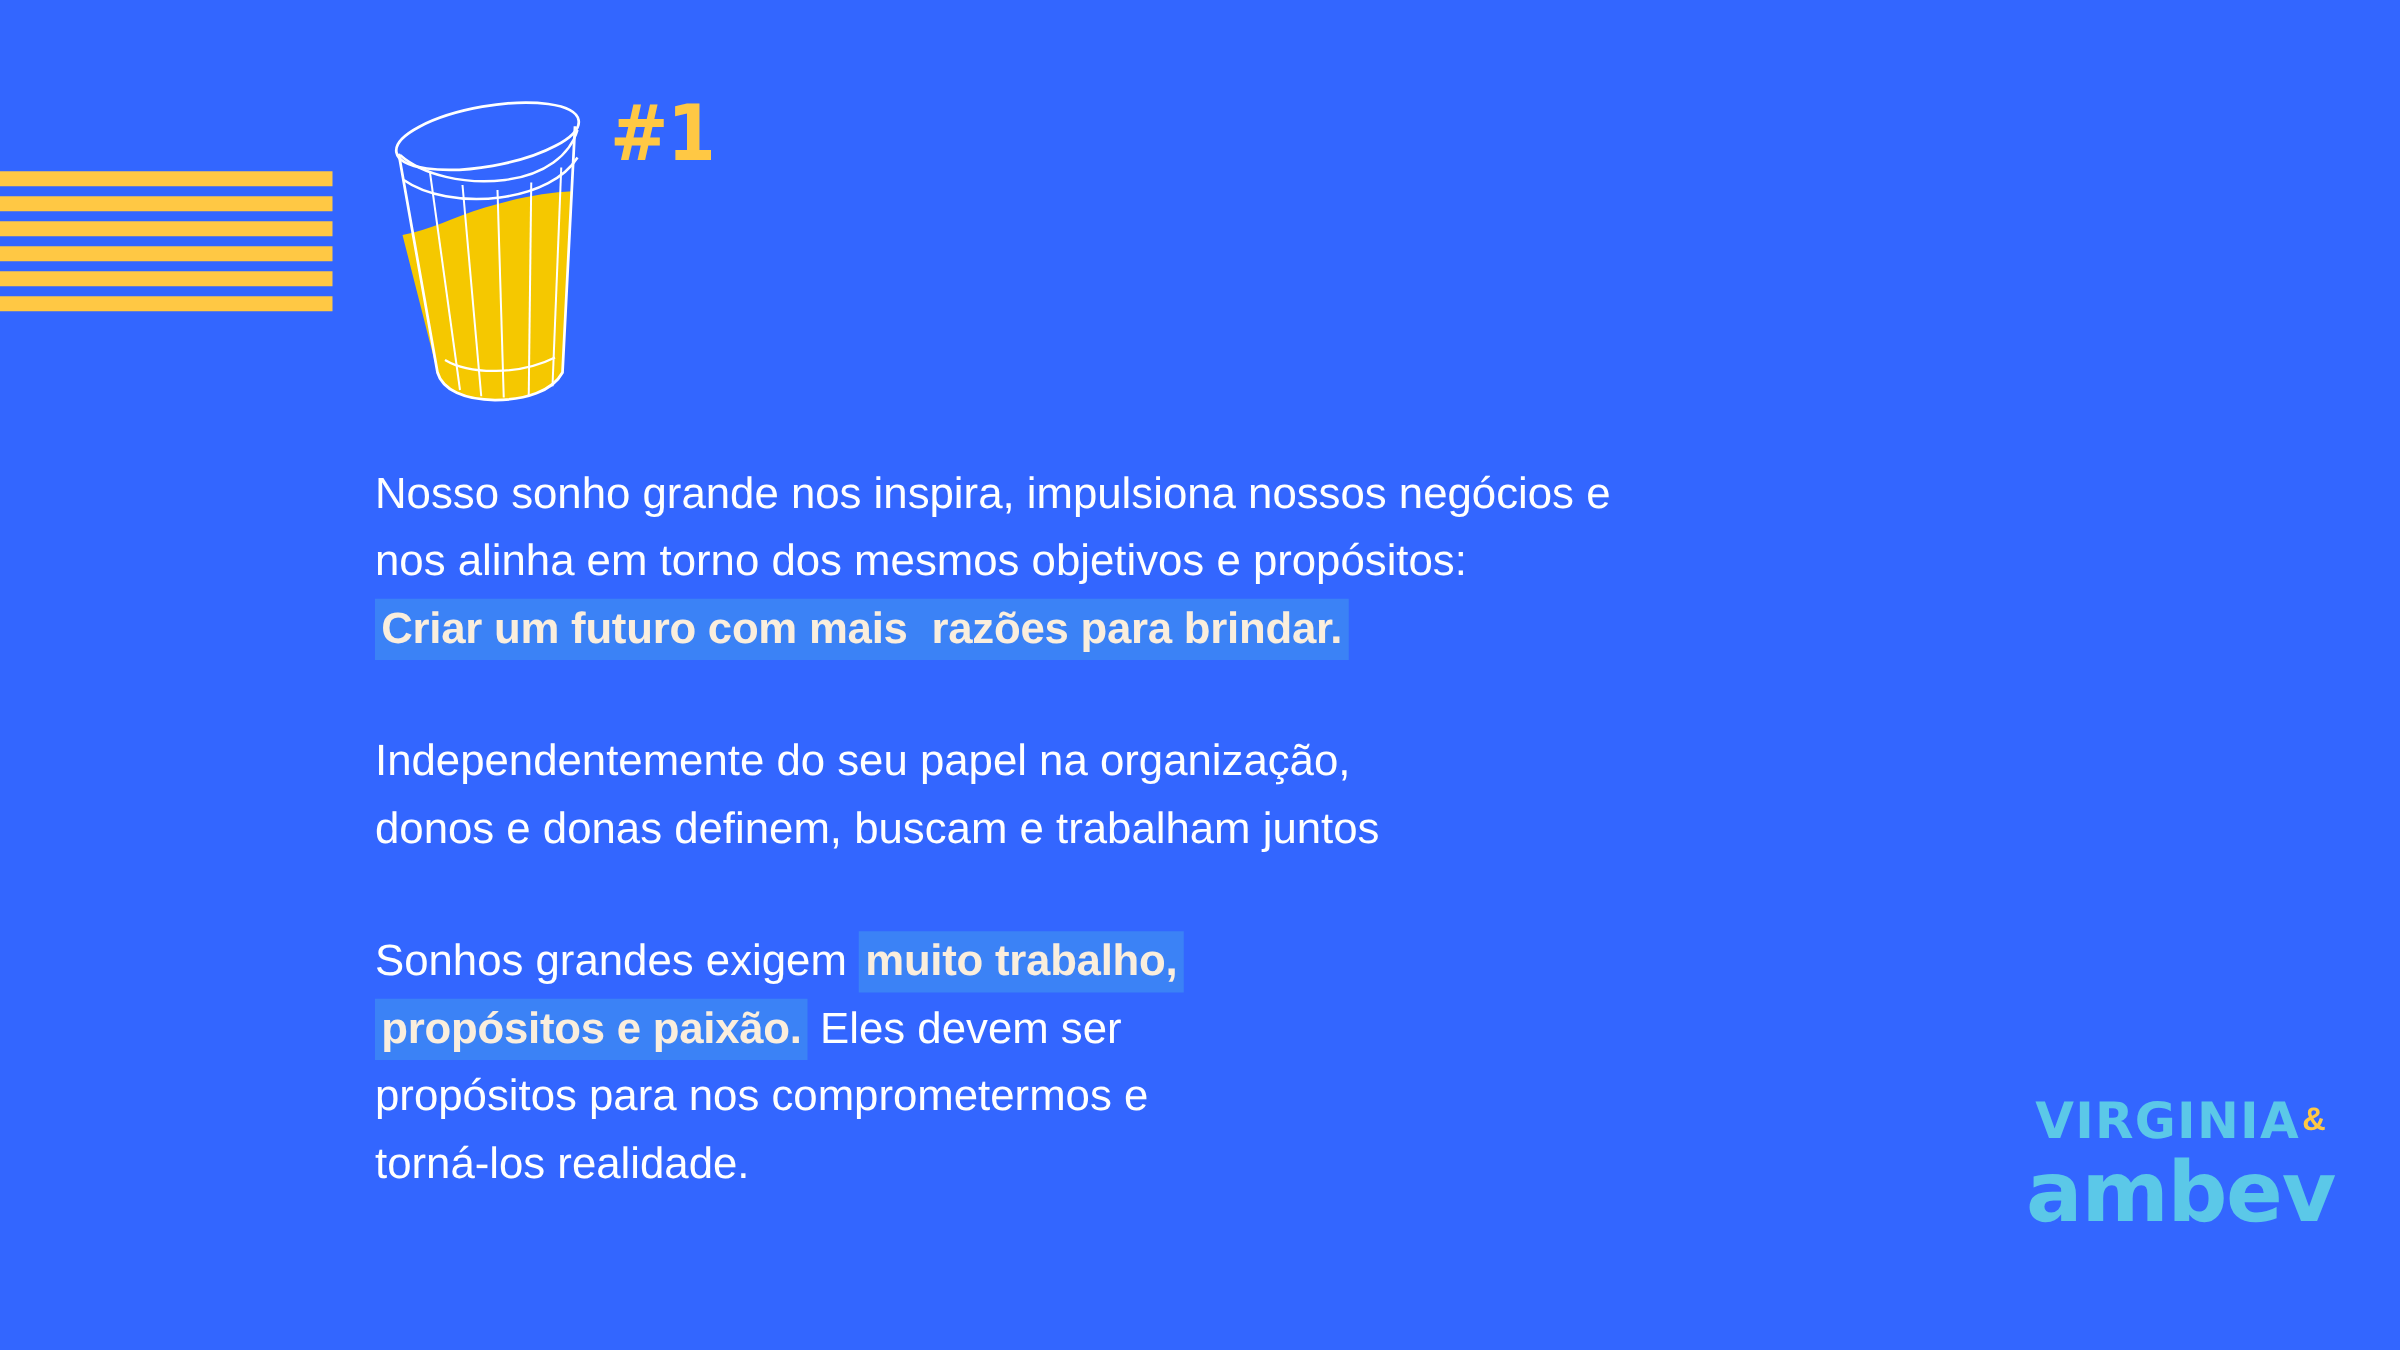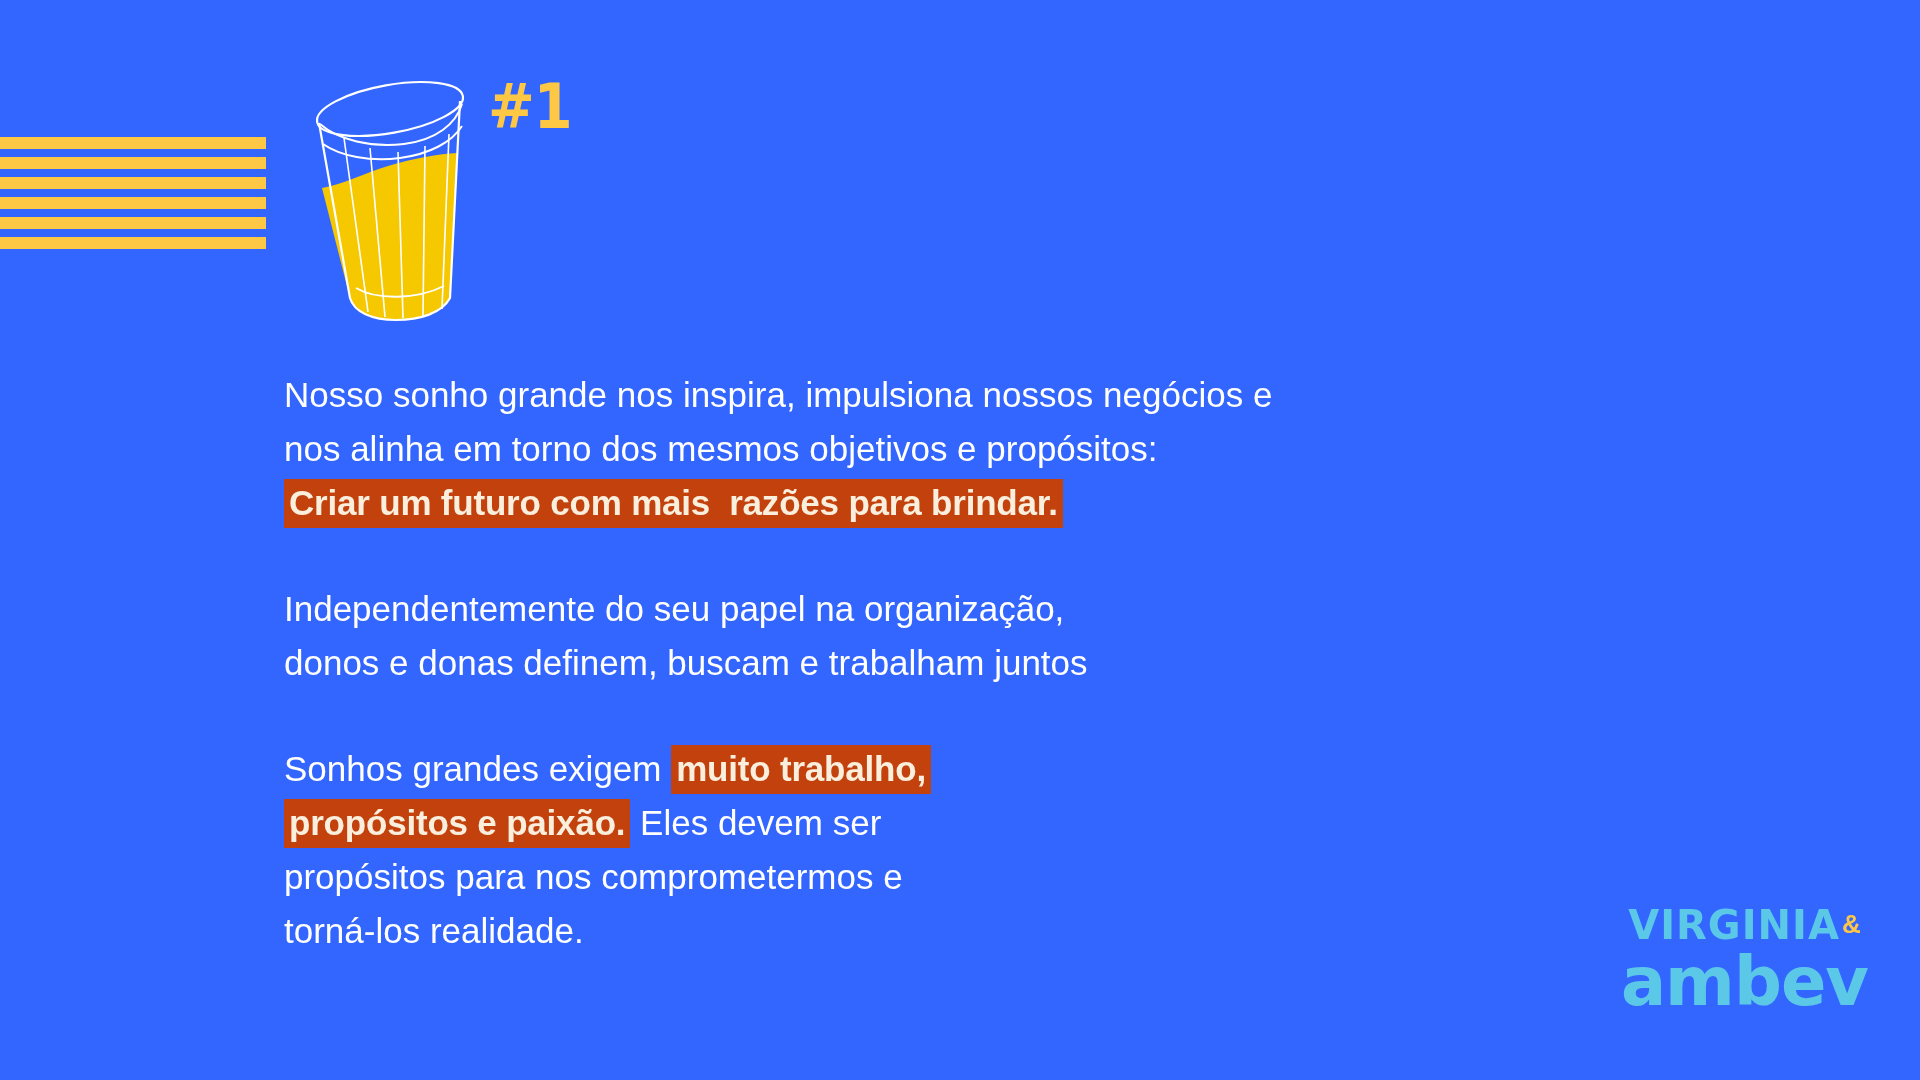--- a/index.html
+++ b/index.html
@@ -63,47 +63,47 @@
     line-height: 0.88;
     letter-spacing: 0.5px;
     font-family: "DejaVu Sans", sans-serif;
     margin-top: 4px;
     text-transform: uppercase;
   }
 
   
   #body-copy {
     position: absolute;
-    left: 284px;
+    left: 300px;
     top: 368px;
     width: 1250px;
     color: #FFFFFF;
     font-size: 35px;
     line-height: 54px;
     font-family: "Liberation Sans", sans-serif;
     font-weight: 400;
   }
   .para { margin-bottom: 52px; }
   .para:last-child { margin-bottom: 15px; }
   .line { white-space: pre-wrap; }
   .hl {
-    background: #c2410c;
+    background: #3b82f6;
     color: #FAEEDD;
     font-weight: bold;
     padding: 4px 5px 6px 5px;
     box-decoration-break: clone;
     -webkit-box-decoration-break: clone;
     letter-spacing: -0.2px;
   }
 
   
   #logo {
     position: absolute;
     right: 52px;
-    bottom: 64px;
+    bottom: 92px;
     text-align: center;
     line-height: 1;
   }
   #logo-top {
     font-size: 40px;
     font-weight: 700;
     color: #5BC8E8;
     letter-spacing: 1px;
     font-family: "DejaVu Sans", sans-serif;
   }

